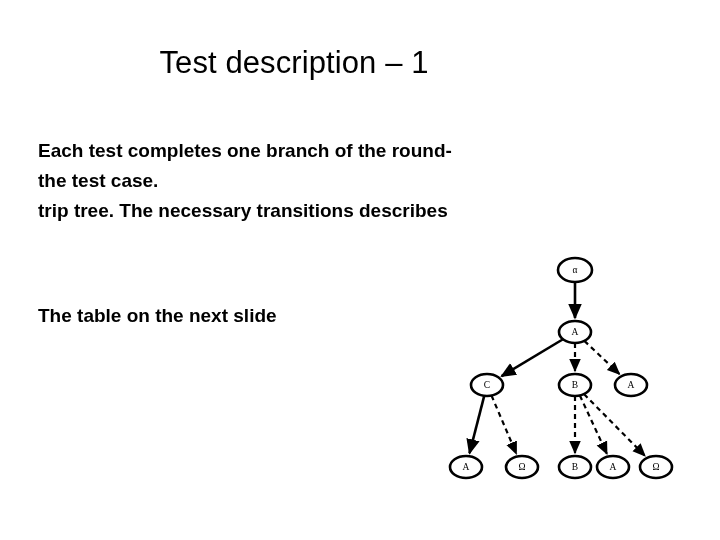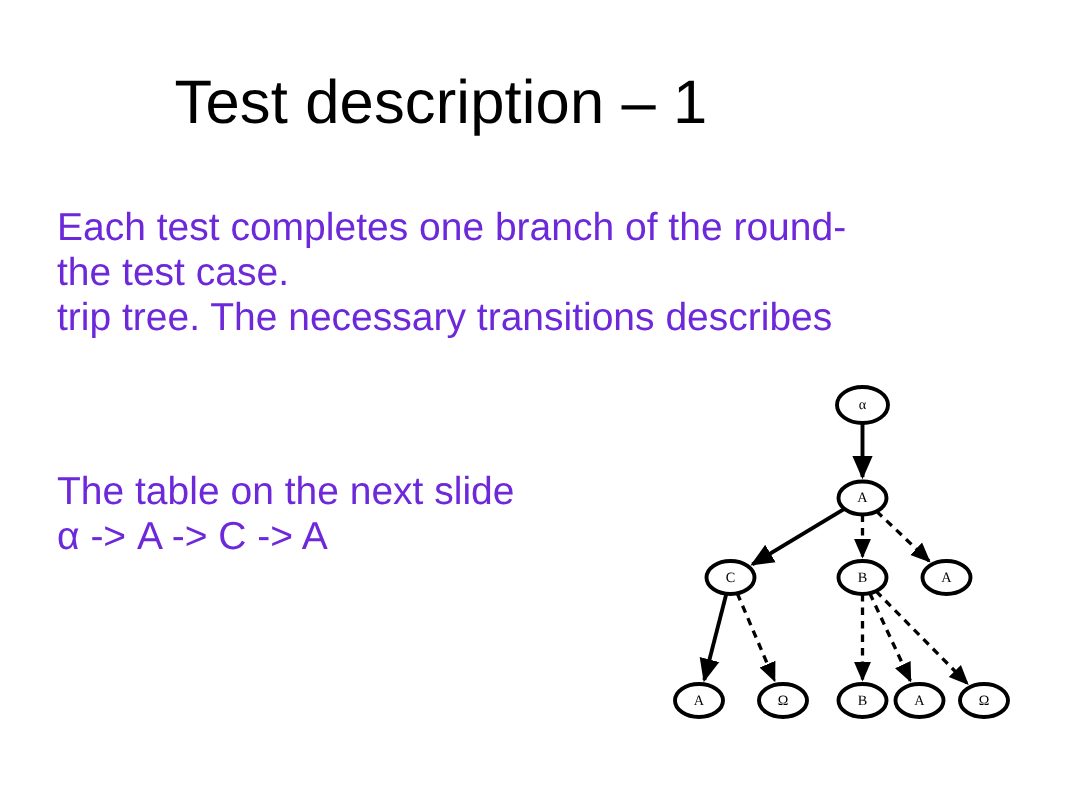--- a/index.html
+++ b/index.html
@@ -20,43 +20,43 @@
     inset: 0;
     width: 720px;
     height: 540px;
   }
   .slide-title {
     position: absolute;
     left: 0;
     top: 46px;
     width: 588px;
     text-align: center;
-    font-size: 41px;
+    font-size: 31px;
     font-weight: 400;
     letter-spacing: 0.1px;
     line-height: 1.1;
     color: #000000;
     white-space: nowrap;
   }
   .body-block {
     position: absolute;
     left: 38px;
-    font-size: 26px;
+    font-size: 19px;
     line-height: 30px;
-    color: #6d28d9;
+    color: #000000;
     text-indent: -30px;
     padding-left: 30px;
-    font-weight: 400;
+    font-weight: 700;
   }
   #para-1 {
     top: 136px;
     width: 640px;
   }
   #para-2 {
-    top: 312px;
+    top: 301px;
     width: 400px;
   }
   .para-line {
     display: block;
   }
   .tree {
     position: absolute;
     left: 430px;
     top: 248px;
     width: 280px;
@@ -97,21 +97,20 @@
   <div class="slide-title">Test description – 1</div>
 
   <div class="body-block" id="para-1">
     <span class="para-line">Each test completes one branch of the round-</span>
     <span class="para-line">the test case.</span>
     <span class="para-line">trip tree. The necessary transitions  describes</span>
   </div>
 
   <div class="body-block" id="para-2">
     <span class="para-line">The table on the next slide</span>
-    <span class="para-line">α -&gt; A -&gt; C -&gt; A</span>
   </div>
 
   <div class="tree">
     <svg width="280" height="250" viewBox="0 0 280 250" xmlns="http://www.w3.org/2000/svg">
       <defs>
         <marker id="arrow-solid" markerWidth="7" markerHeight="7" refX="5.4" refY="3" orient="auto" markerUnits="strokeWidth">
           <path d="M0,0.4 L6,3 L0,5.6 Z" fill="#000000"></path>
         </marker>
         <marker id="arrow-dashed" markerWidth="7" markerHeight="7" refX="5.4" refY="3" orient="auto" markerUnits="strokeWidth">
           <path d="M0,0.4 L6,3 L0,5.6 Z" fill="#000000"></path>

